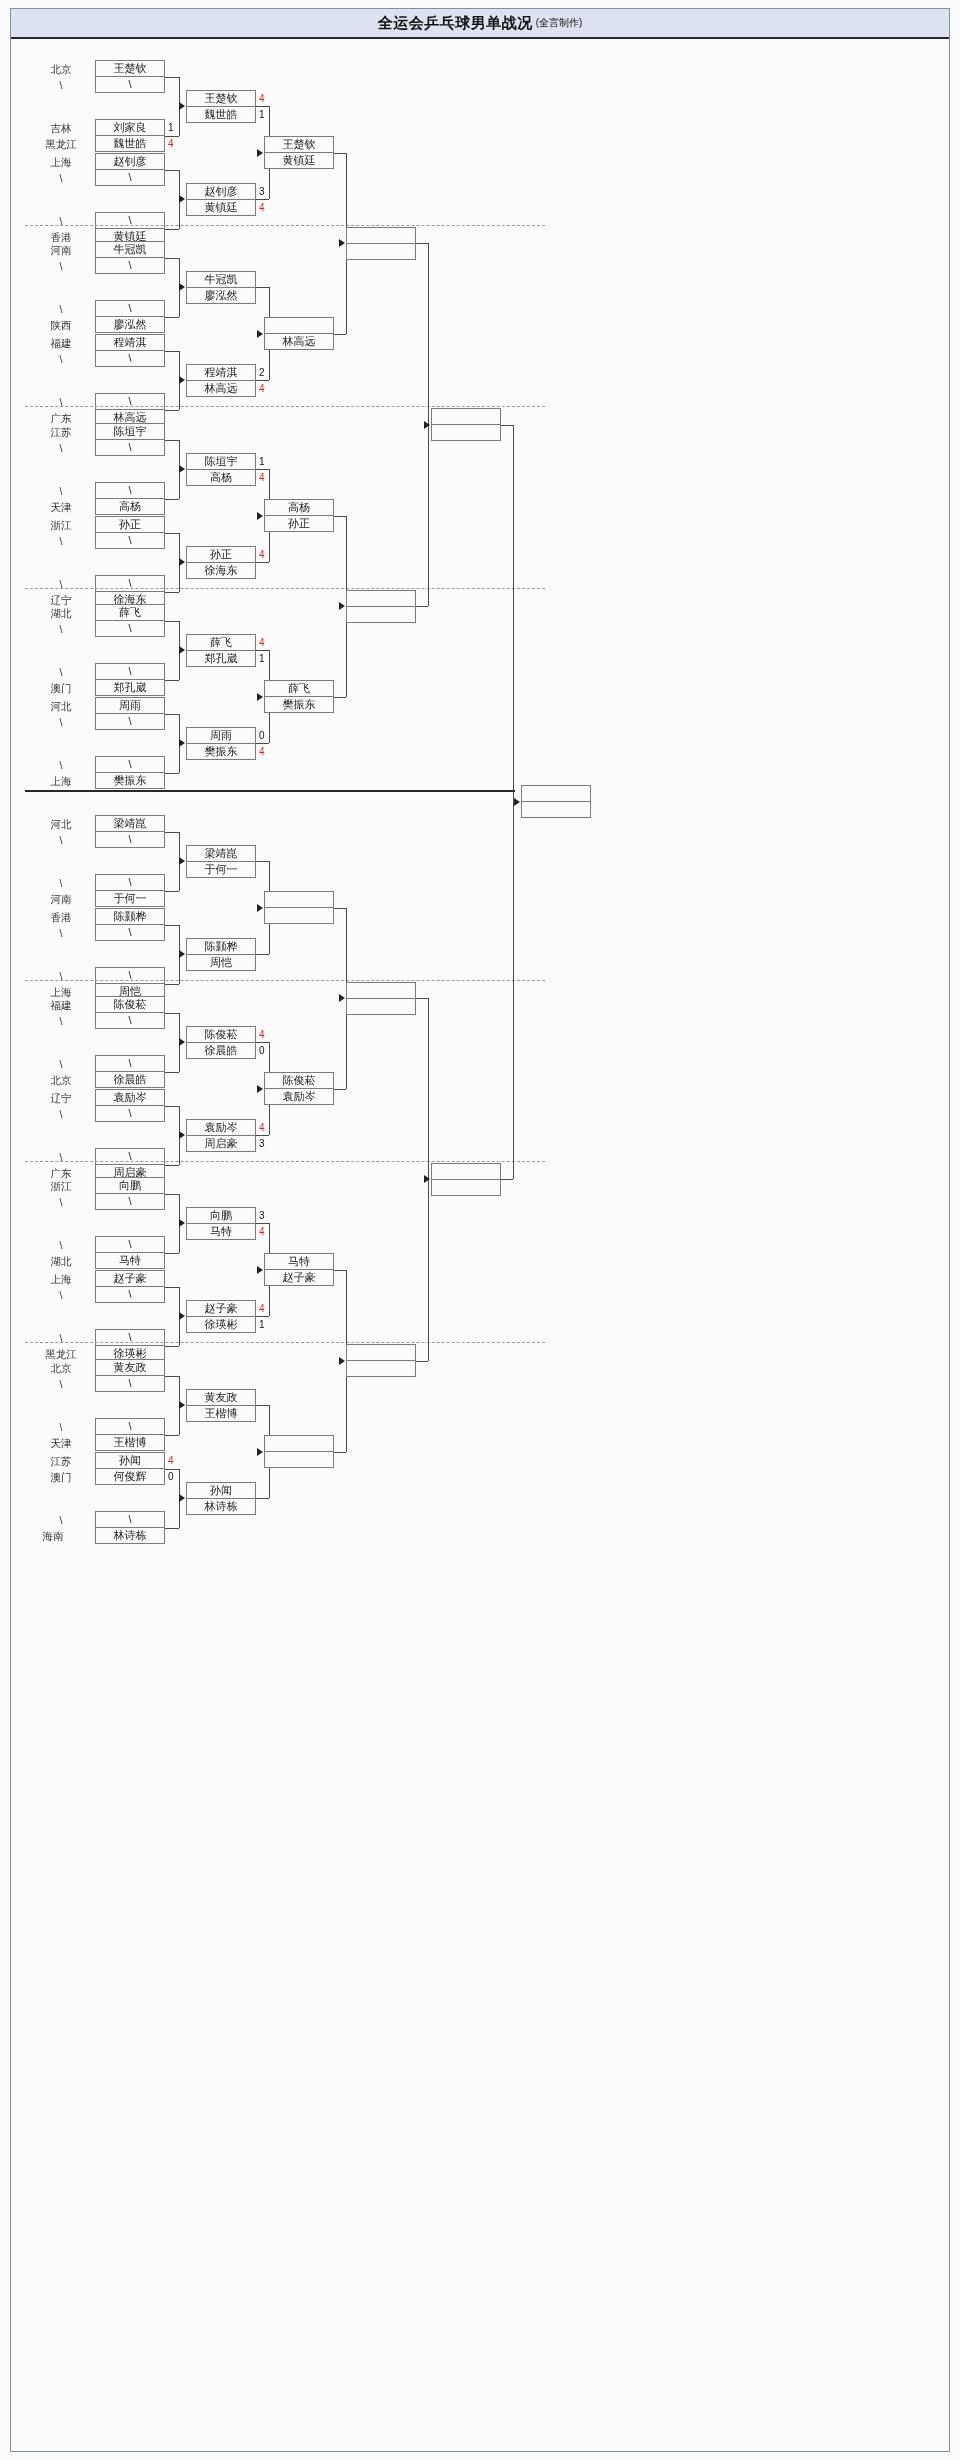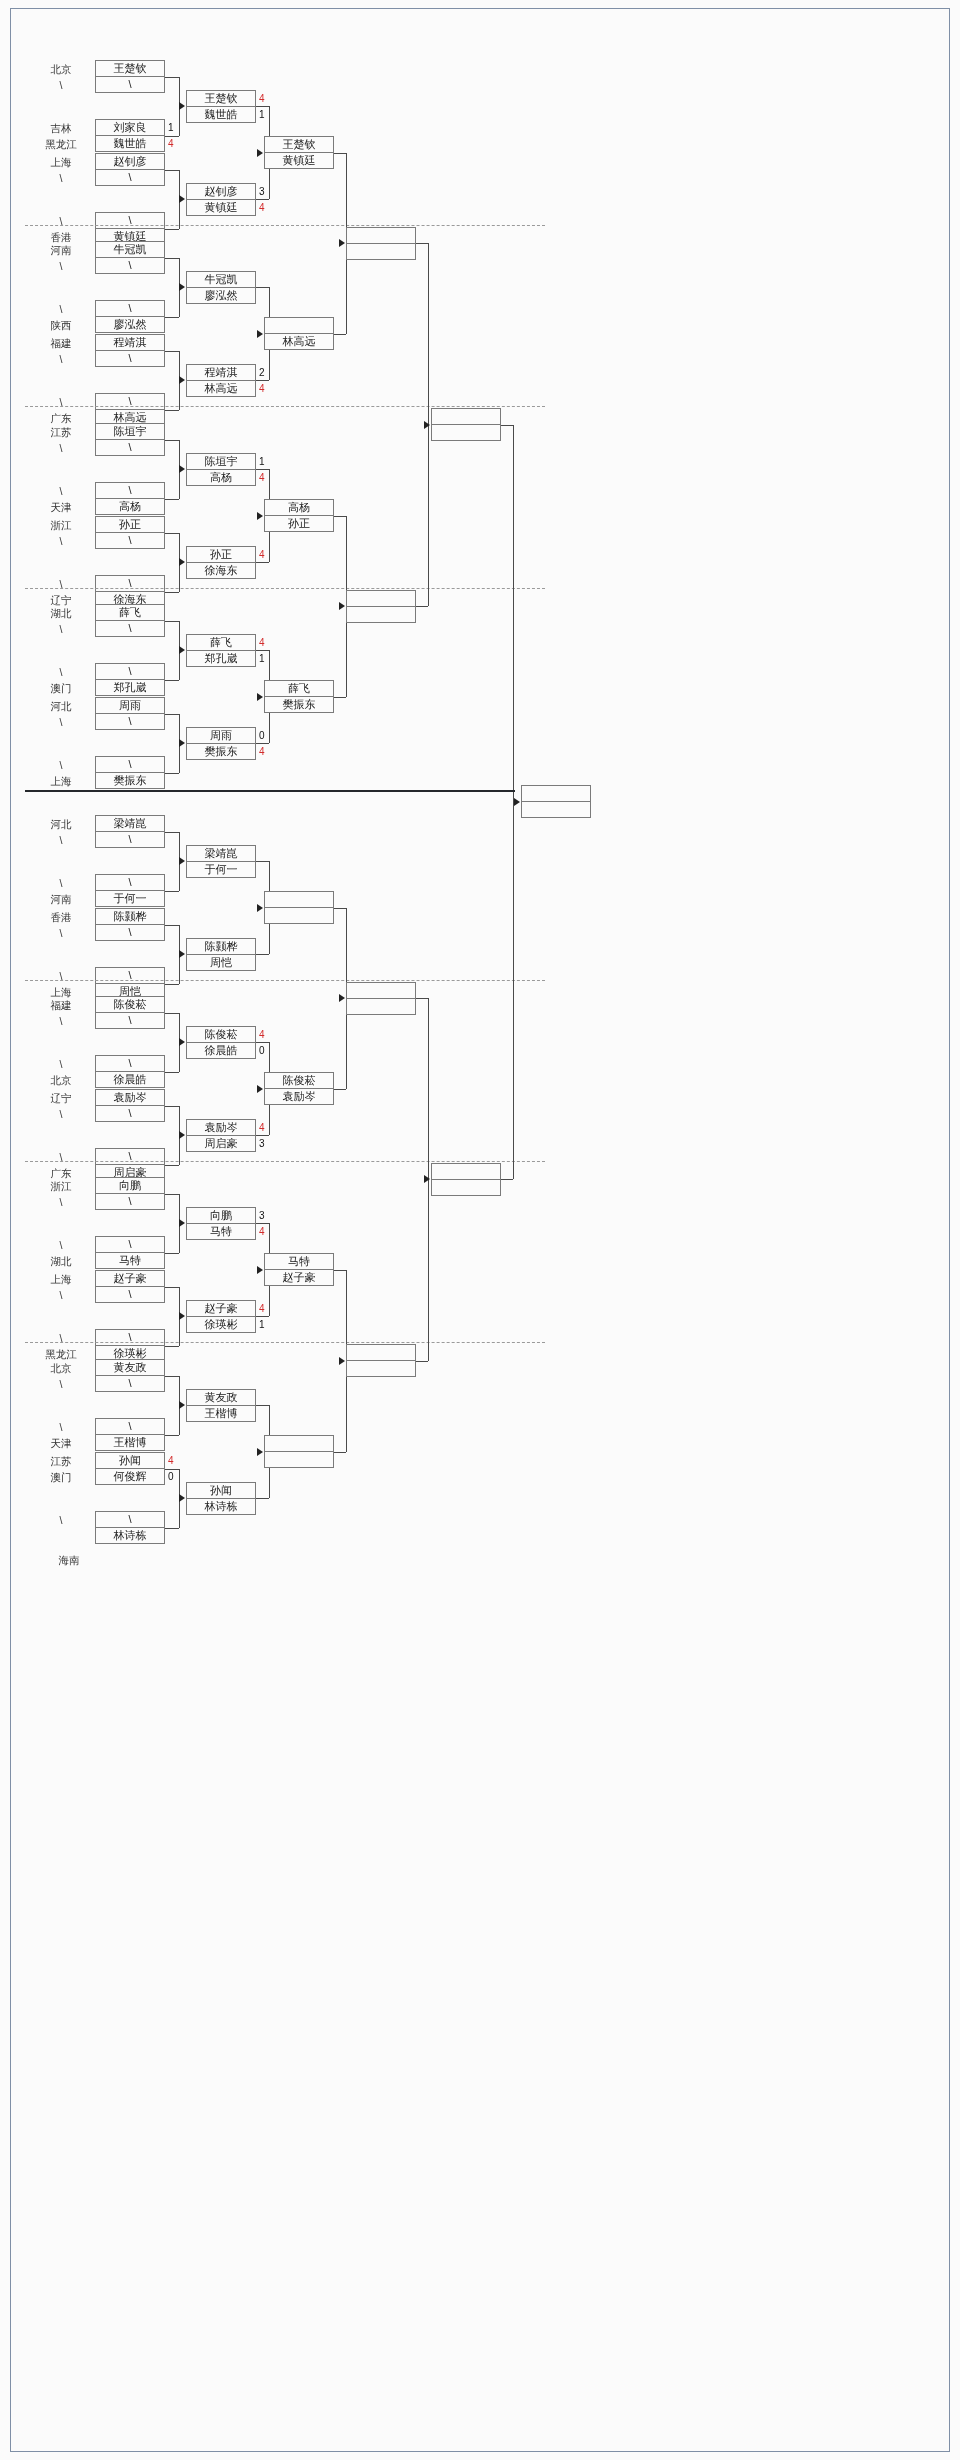--- a/index.html
+++ b/index.html
@@ -101,20 +101,24 @@
     height:0;
     border-top:2px solid #25282c;
   }
 </style>
 </head>
 <body>
 
 <div id="page">
   <div class="frame"></div>
 
+  <div class="titlebar">
+    <span class="title-main">全运会乒乓球男单战况</span>
+    <span class="title-sub">(全言制作)</span>
+  </div>
 
   <div class="canvas" id="canvas">
       <div class="bx" style="left:84px;top:19px;width:70px;height:17px;">王楚钦</div>
       <div class="bx" style="left:84px;top:35px;width:70px;height:17px;">\</div>
       <div class="prov" style="left:20px;top:23px;">北京</div>
       <div class="prov" style="left:20px;top:39px;">\</div>
       <div class="bx" style="left:84px;top:78px;width:70px;height:17px;">刘家良</div>
       <div class="bx" style="left:84px;top:94px;width:70px;height:17px;">魏世皓</div>
       <div class="prov" style="left:20px;top:82px;">吉林</div>
       <div class="prov" style="left:20px;top:98px;">黑龙江</div>
@@ -415,21 +419,21 @@
       <div class="bx" style="left:175px;top:1363.5px;width:70px;height:17px;">王楷博</div>
       <div class="bx" style="left:84px;top:1411px;width:70px;height:17px;">孙闻</div>
       <div class="bx" style="left:84px;top:1427px;width:70px;height:17px;">何俊辉</div>
       <div class="prov" style="left:20px;top:1415px;">江苏</div>
       <div class="prov" style="left:20px;top:1431px;">澳门</div>
       <div class="sc win" style="left:157px;top:1415px;">4</div>
       <div class="sc" style="left:157px;top:1431px;">0</div>
       <div class="bx" style="left:84px;top:1470px;width:70px;height:17px;">\</div>
       <div class="bx" style="left:84px;top:1486px;width:70px;height:17px;">林诗栋</div>
       <div class="prov" style="left:20px;top:1474px;">\</div>
-      <div class="prov" style="left:28px;top:1490px;margin-top:24px;">海南</div>
+      <div class="prov" style="left:12px;top:1490px;">海南</div>
       <div class="ln lnh" style="left:154px;top:1427.5px;width:14px;"></div>
       <div class="ln lnh" style="left:154px;top:1486.5px;width:14px;"></div>
       <div class="ln lnv" style="left:168px;top:1427.5px;height:59px;"></div>
       <div class="ln lnh" style="left:168px;top:1457px;width:1px;"></div>
       <div class="arw" style="left:168px;top:1453px;"></div>
       <div class="bx" style="left:175px;top:1440.5px;width:70px;height:17px;">孙闻</div>
       <div class="bx" style="left:175px;top:1456.5px;width:70px;height:17px;">林诗栋</div>
       <div class="ln lnh" style="left:245px;top:1364px;width:13px;"></div>
       <div class="ln lnh" style="left:245px;top:1457px;width:13px;"></div>
       <div class="ln lnv" style="left:258px;top:1364px;height:93px;"></div>

